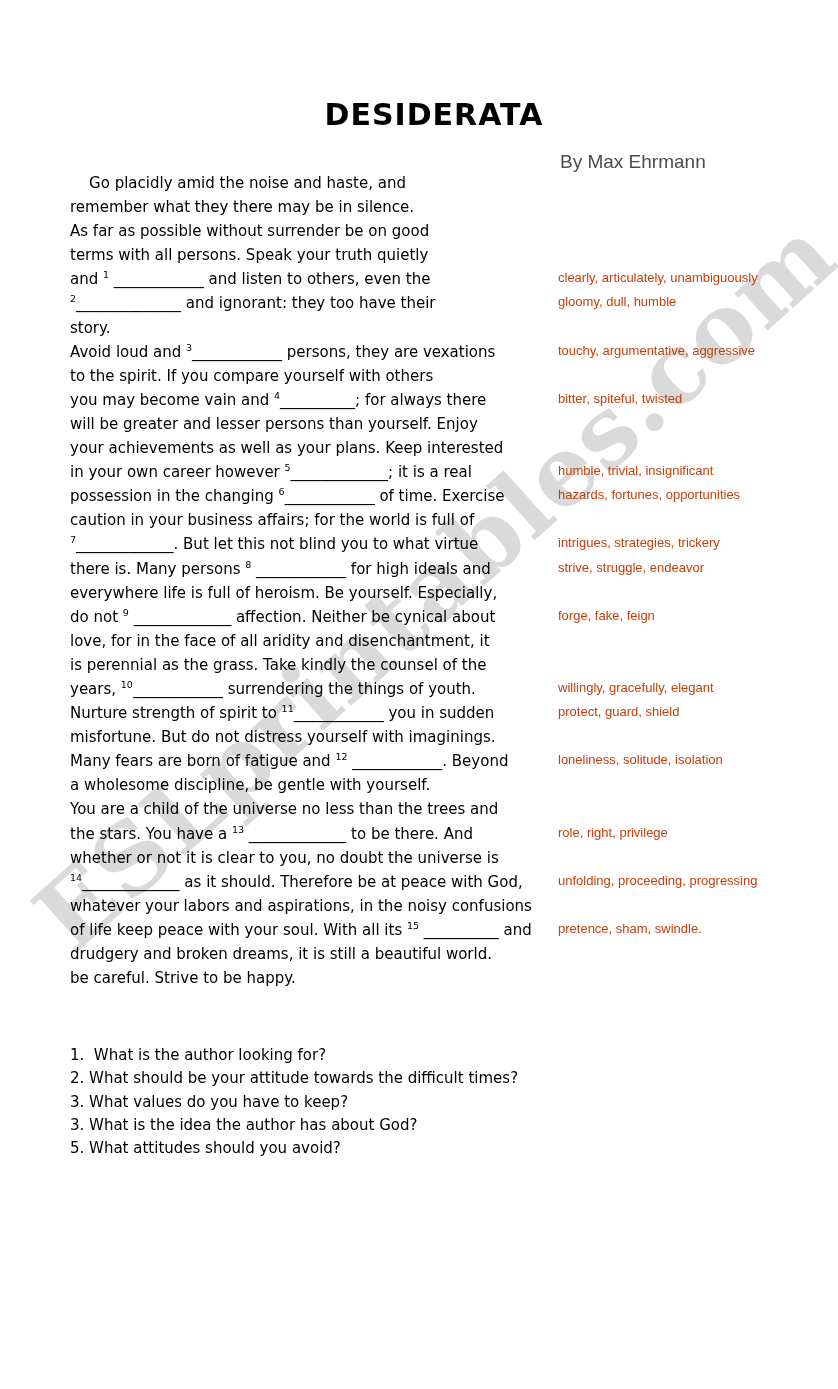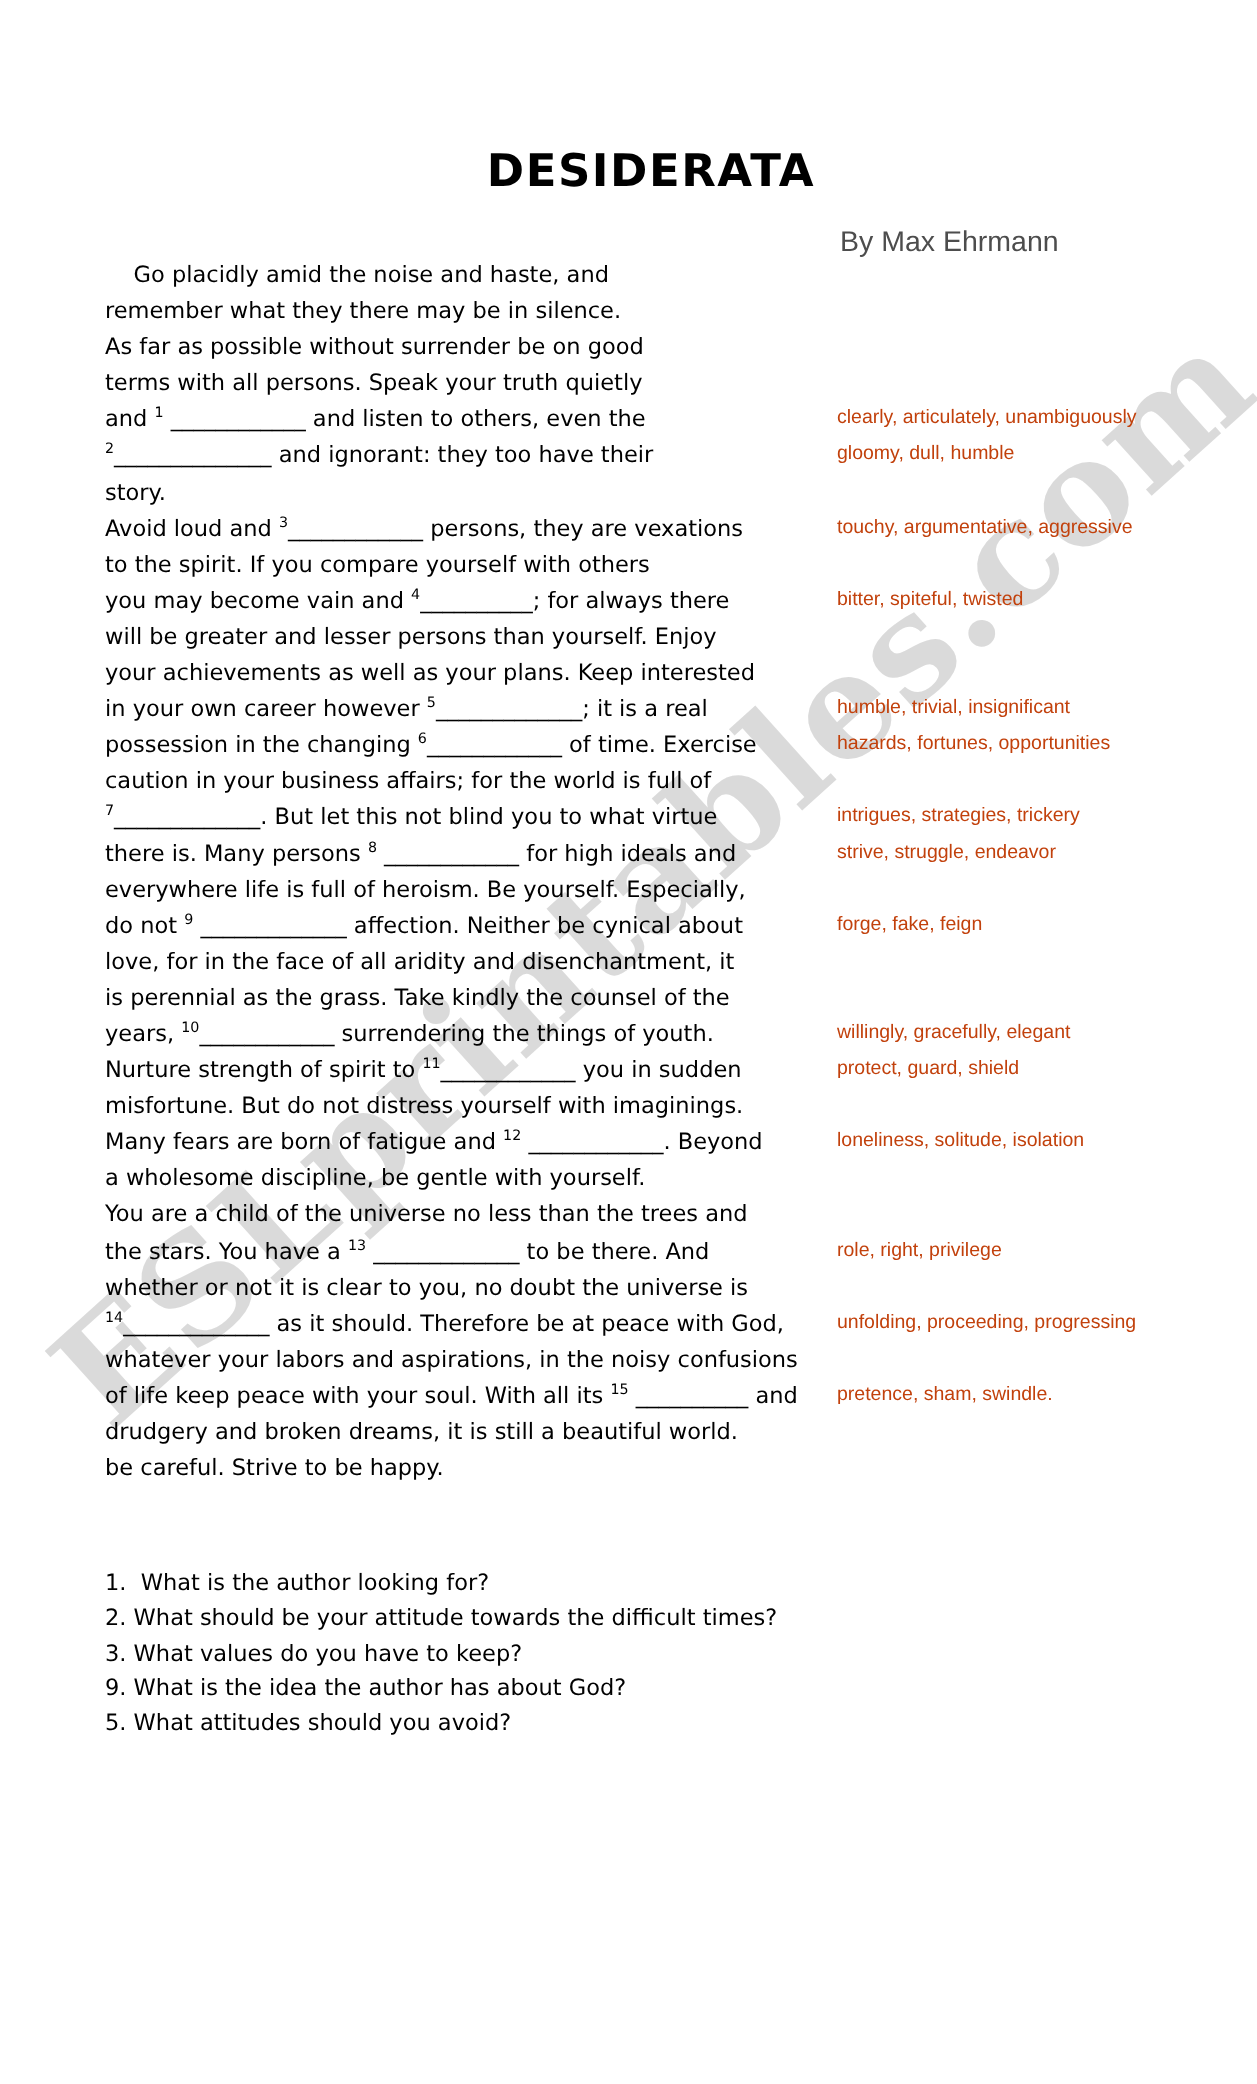--- a/index.html
+++ b/index.html
@@ -215,16 +215,16 @@
         <div class="line">drudgery and broken dreams, it is still a beautiful world.</div>
       </div>
       <div class="row">
         <div class="line">be careful. Strive to be happy.</div>
       </div>
     </div>
   <div class="questions" id="questions">
       <div class="q">1.  What is the author looking for?</div>
       <div class="q">2. What should be your attitude towards the difficult times?</div>
       <div class="q">3. What values do you have to keep?</div>
-      <div class="q">9. What is the idea the author has about God?</div>
+      <div class="q">3. What is the idea the author has about God?</div>
       <div class="q">5. What attitudes should you avoid?</div>
     </div>
 </div>
 
 </body></html>

